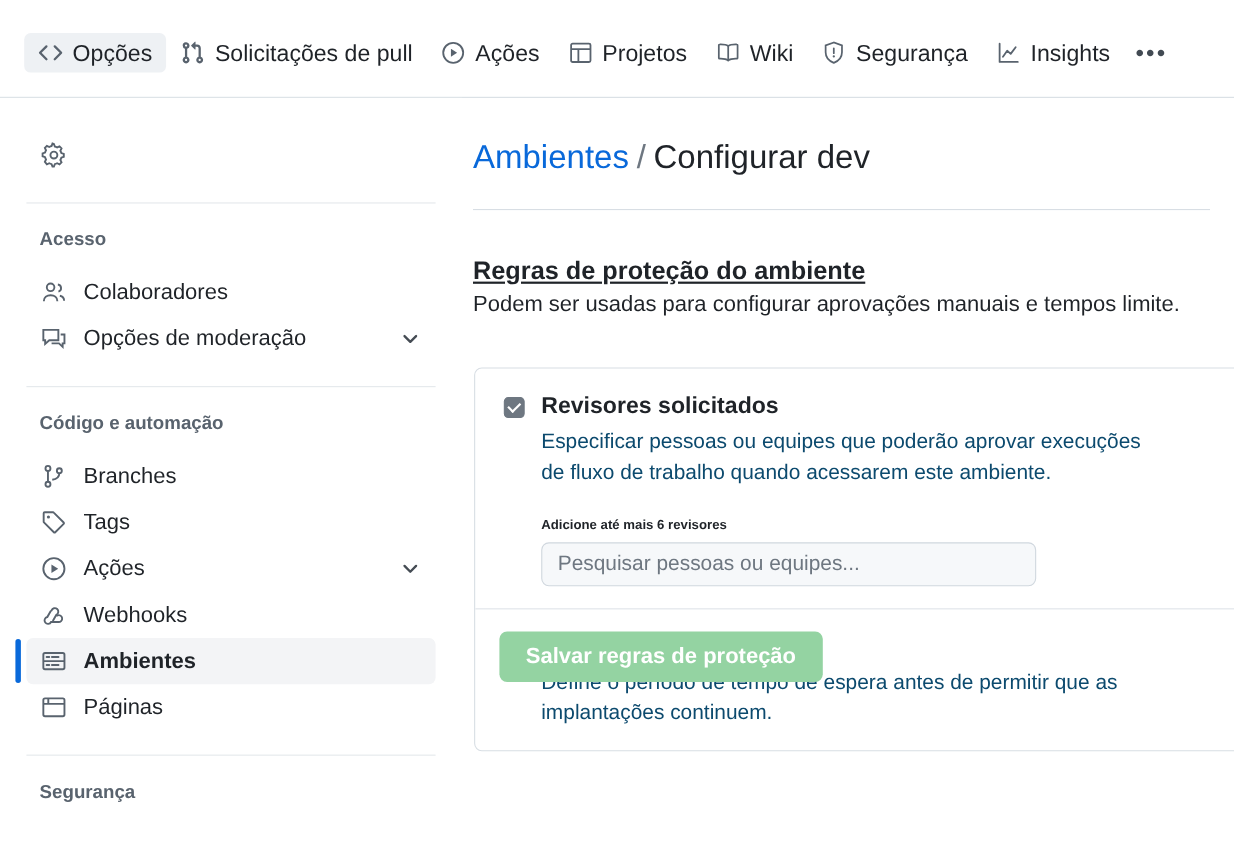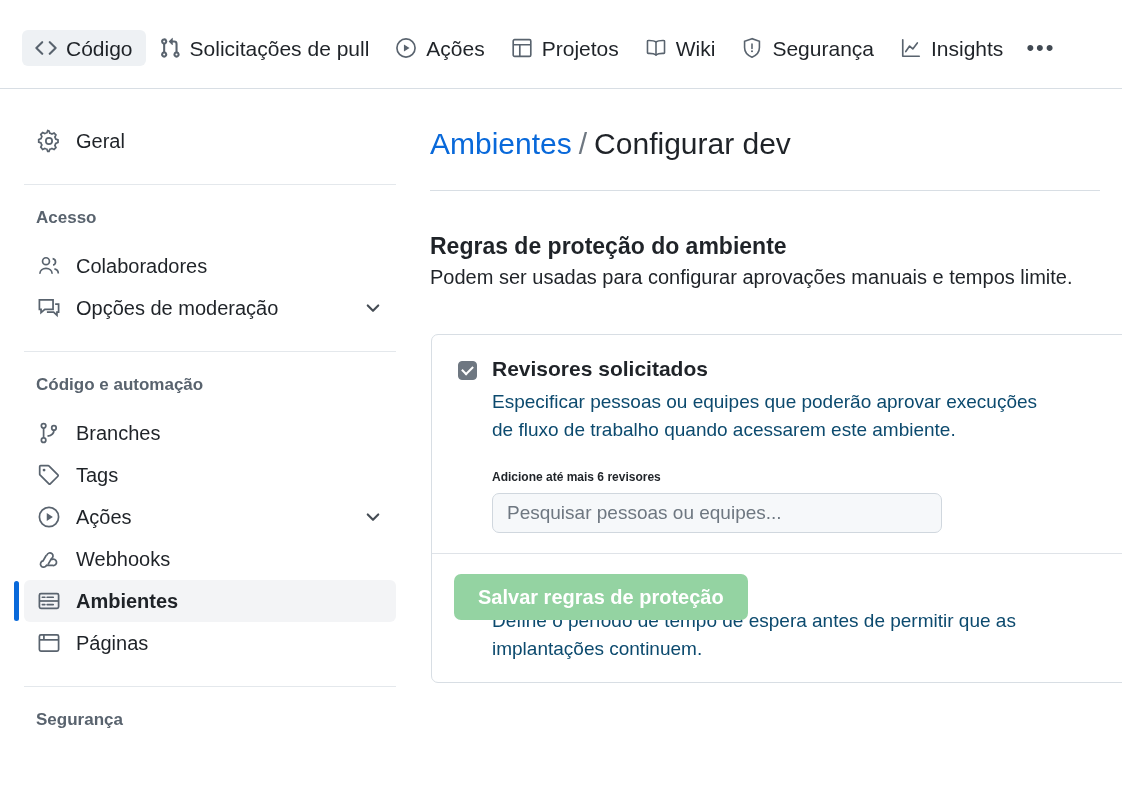--- a/index.html
+++ b/index.html
@@ -111,20 +111,21 @@
 
   #head-rule {
     position: absolute; left: 0; top: 101px;
     width: 670px; height: 1px; background: #d8dee4;
   }
 
   #sect-title {
     position: absolute; left: 0; top: 146px;
     font-size: 23px; font-weight: bold; color: #1f2328;
     line-height: 1;
+    text-decoration: underline;
   }
   #sect-desc {
     position: absolute; left: 0; top: 178px;
     font-size: 20px; color: #1f2328; line-height: 1;
     white-space: nowrap;
   }
 
   #card {
     position: absolute; left: 1px; top: 245px;
     width: 764px;
@@ -206,21 +207,21 @@
 
 <div id="topnav">
   <div id="navlist">
 
     <div class="navitem selected">
       <span class="ico">
         <svg width="22" height="22" viewBox="0 0 16 16" fill="currentColor">
             <path d="M4.72 3.22a.75.75 0 0 1 1.06 1.06L2.06 8l3.72 3.72a.75.75 0 1 1-1.06 1.06L.47 8.53a.75.75 0 0 1 0-1.06Zm6.56 0a.75.75 0 1 0-1.06 1.06L13.94 8l-3.72 3.72a.75.75 0 1 0 1.06 1.06l4.25-4.25a.75.75 0 0 0 0-1.06Z"></path>
           </svg>
       </span>
-      <span>Código</span>
+      <span>Opções</span>
     </div>
 
     <div class="navitem">
       <span class="ico">
         <svg width="22" height="22" viewBox="0 0 16 16" fill="currentColor">
             <path d="M1.5 3.25a2.25 2.25 0 1 1 3 2.122v5.256a2.251 2.251 0 1 1-1.5 0V5.372A2.25 2.25 0 0 1 1.5 3.25Zm5.677-.177L9.573.677A.25.25 0 0 1 10 .854V2.5h1A2.5 2.5 0 0 1 13.5 5v5.628a2.251 2.251 0 1 1-1.5 0V5a1 1 0 0 0-1-1h-1v1.646a.25.25 0 0 1-.427.177L7.177 3.427a.25.25 0 0 1 0-.354ZM3.75 2.5a.75.75 0 1 0 0 1.5.75.75 0 0 0 0-1.5Zm0 9.5a.75.75 0 1 0 0 1.5.75.75 0 0 0 0-1.5Zm8.25.75a.75.75 0 1 0 1.5 0 .75.75 0 0 0-1.5 0Z"></path>
           </svg>
       </span>
       <span>Solicitações de pull</span>
     </div>
@@ -284,21 +285,20 @@
 
   <div style="height:31px"></div>
 
   <div class="side-link">
     <span class="sico">
       <svg width="24" height="24" viewBox="0 0 16 16" fill="none" stroke="currentColor" stroke-width="1.15">
           <circle cx="8" cy="8" r="2.1"></circle>
           <path d="M8 1.3l.55 1.5a5.5 5.5 0 0 1 1.4.58l1.45-.7 1.22 1.22-.7 1.45c.25.44.45.91.58 1.4l1.5.55v1.7l-1.5.55a5.5 5.5 0 0 1-.58 1.4l.7 1.45-1.22 1.22-1.45-.7c-.44.25-.91.45-1.4.58l-.55 1.5H7.15l-.55-1.5a5.5 5.5 0 0 1-1.4-.58l-1.45.7L2.53 12.1l.7-1.45a5.5 5.5 0 0 1-.58-1.4l-1.5-.55v-1.7l1.5-.55c.13-.49.33-.96.58-1.4l-.7-1.45L3.75 2.38l1.45.7c.44-.25.91-.45 1.4-.58l.55-1.5Z"></path>
         </svg>
     </span>
-    <span class="slabel">Geral</span>
   </div>
 
   <div style="height:22px"></div>
   <div class="side-sep"></div>
   <div style="height:24px"></div>
 
   <div class="side-group">Acesso</div>
 
   <div style="height:19px"></div>
 

